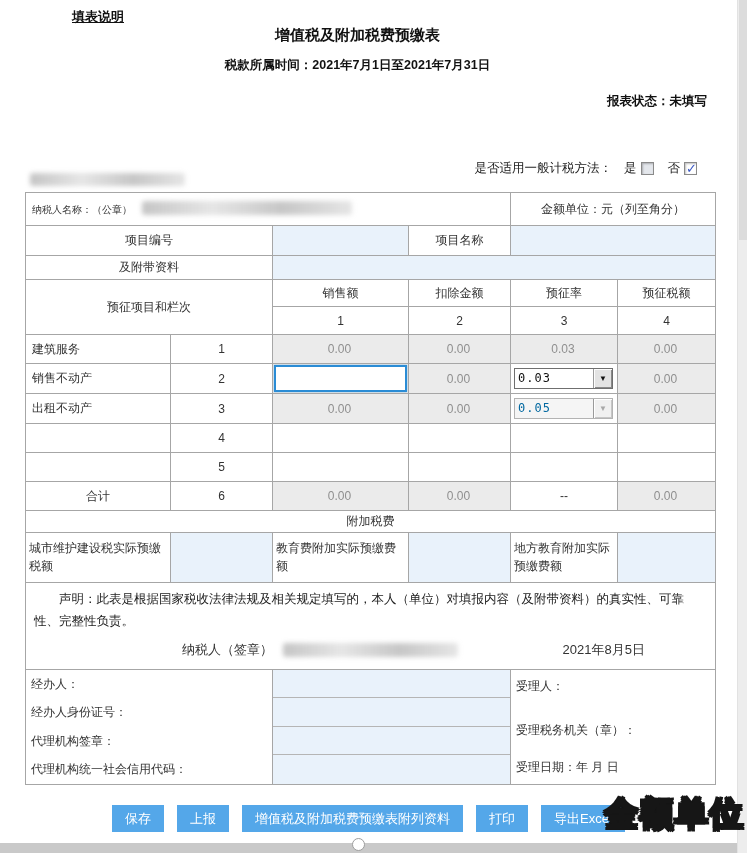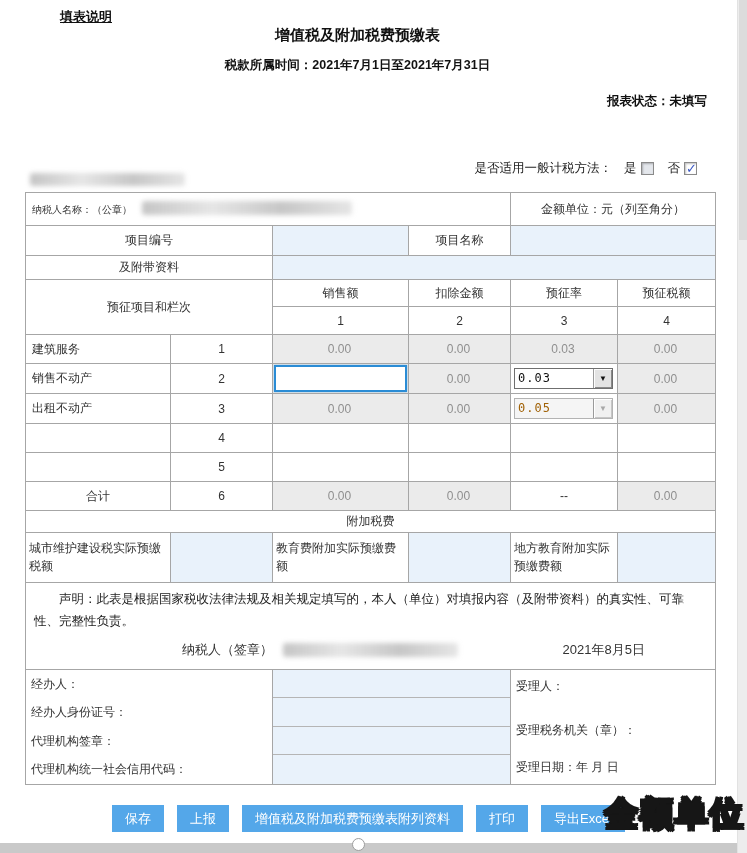--- a/index.html
+++ b/index.html
@@ -6,21 +6,21 @@
   html,body { background:#fff; }
   body {
     width: 747px; height: 853px;
     font-family: "Liberation Sans", "DejaVu Sans", sans-serif;
     color: #222; overflow: hidden; position: relative;
   }
   .page { position: relative; width: 747px; height: 853px; background: #fff; }
 
   
   .instructions {
-    position: absolute; left: 60px; top: 8px;
+    position: absolute; left: 72px; top: 8px;
     font-size: 13px; font-weight: bold; text-decoration: underline; color: #111;
     cursor: pointer;
   }
   .form-title {
     position: absolute; left: 0; top: 26px; width: 715px;
     text-align: center; font-size: 15px; font-weight: bold; color: #111;
   }
   .form-period {
     position: absolute; left: 0; top: 57px; width: 715px;
     text-align: center; font-size: 12.5px; font-weight: bold; color: #111;
@@ -92,21 +92,21 @@
     flex: 1; font-family: "DejaVu Sans Mono", monospace; font-size: 12px;
     line-height: 19px; padding-left: 3px; color: #111; letter-spacing: 1px;
   }
   .dd .dd-btn {
     width: 19px; background: #e3e3e3; border-left: 1px solid #9a9a9a;
     display: flex; align-items: center; justify-content: center;
     font-size: 8px; color: #111;
     box-shadow: inset 1px 1px 0 #fdfdfd, inset -1px -1px 0 #8a8a8a;
   }
   .dd.disabled { border-color: #b3b3b3; background: #f5f5f5; }
-  .dd.disabled .dd-val { color: #a16207; }
+  .dd.disabled .dd-val { color: #0369a1; }
   .dd.disabled .dd-btn { color: #a8a8a8; background: #f0f0f0;
     box-shadow: inset 1px 1px 0 #fff, inset -1px -1px 0 #c6c6c6; }
 
   
   .surcharge-label { font-size: 12px; line-height: 1.45; padding: 2px 2px 2px 3px !important; }
   td.decl-td { padding: 6px 8px !important; }
   .decl-text { font-size: 12.5px; line-height: 1.75; text-indent: 2em; color: #222; }
   .sig-line { display: flex; align-items: center; margin: 8px 0 4px 0; font-size: 13px; }
   .sig-line .sp { width: 148px; }
   .sig-line .redact { width: 175px; height: 14px; margin-left: 10px; }

